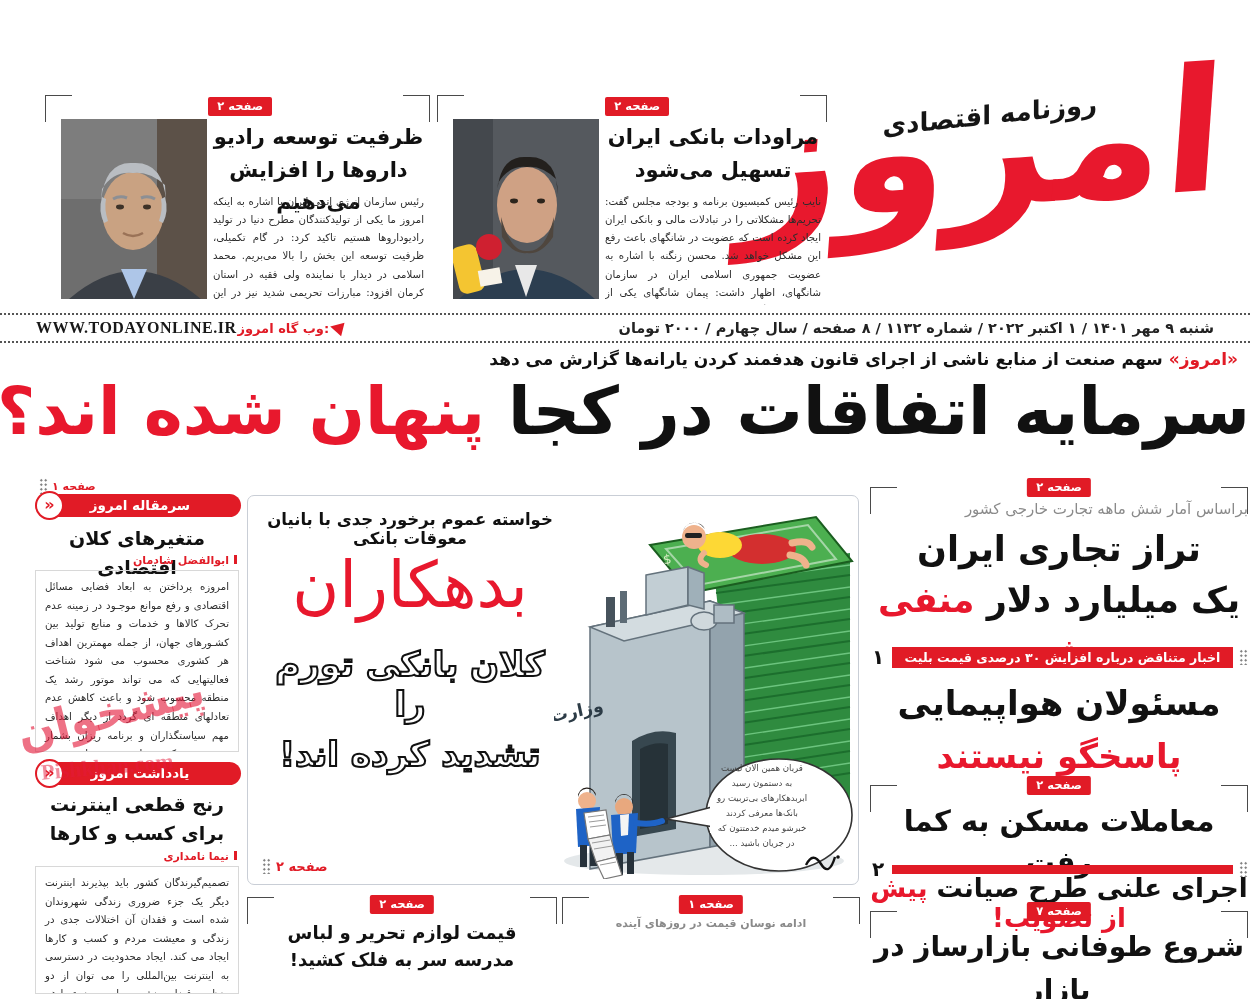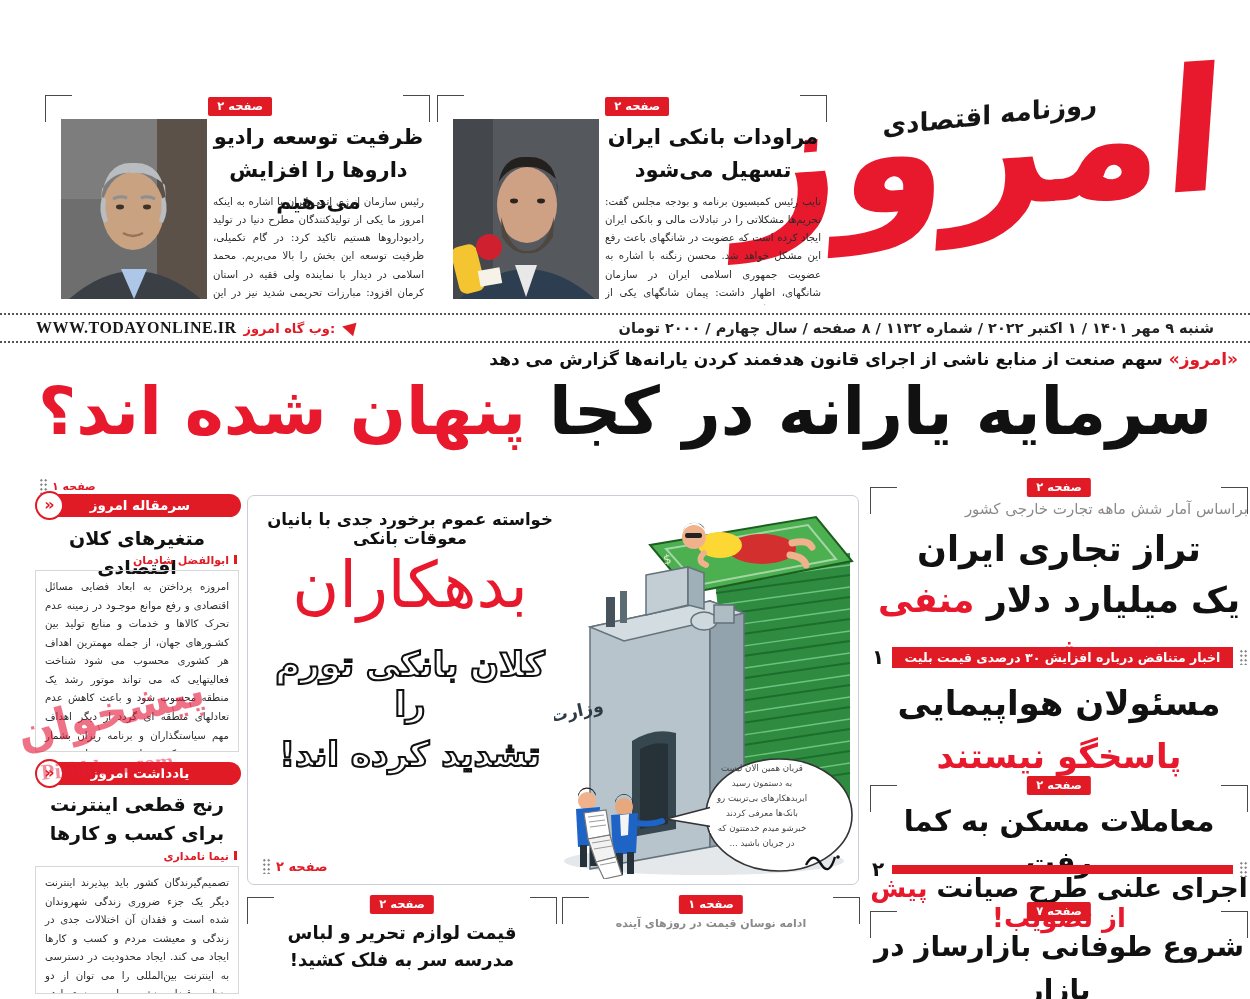--- a/index.html
+++ b/index.html
@@ -20,21 +20,21 @@
         font-size:11.5px;font-weight:bold;padding:2px 9px 3px;border-radius:2px;z-index:3;}
   .tbox h2{position:absolute;right:6px;left:168px;top:26px;margin:0;font-size:21px;
         line-height:1.55;text-align:center;font-weight:bold;}
   .tbox .body{position:absolute;right:6px;left:168px;top:98px;bottom:8px;font-size:10.2px;
         line-height:1.78;text-align:justify;color:#2c2c2c;overflow:hidden;}
   
   .dateband{position:absolute;top:313px;left:0;width:1250px;height:30px;
         border-top:2px dotted #555;border-bottom:2px dotted #555;
         display:flex;align-items:center;justify-content:space-between;padding:0 36px;box-sizing:border-box;}
   .dateline{font-size:14.5px;font-weight:bold;color:#222;}
-  .site{display:flex;align-items:center;gap:7px;direction:ltr;}
+  .site{display:flex;align-items:center;gap:1px;direction:ltr;}
   .site .url{font-family:"Liberation Serif",serif;font-weight:bold;font-size:16px;letter-spacing:.5px;color:#181818;}
   .site .lbl{color:#e11b26;font-size:13px;font-weight:bold;}
   .site .arrow{width:0;height:0;border-right:13px solid #e11b26;border-top:7px solid transparent;
         border-bottom:7px solid transparent;transform:rotate(14deg);}
   
   .kicker{position:absolute;top:349px;right:12px;font-size:17px;font-weight:bold;z-index:4;}
   .kicker .b{color:#e11b26;}
   .mainhead{position:absolute;top:366px;left:0;width:1250px;text-align:center;font-weight:bold;
         font-size:66px;line-height:1.4;letter-spacing:-1px;white-space:nowrap;}
   .mainhead .red{color:#e8182d;}
@@ -152,21 +152,21 @@
       <span class="url">WWW.TODAYONLINE.IR</span>
       <span class="lbl">وب گاه امروز:</span>
       <span class="arrow"></span>
     </div>
   </div>
 
   <div class="kicker">
     <span class="b">«امروز»</span><span> سهم صنعت از منابع ناشی از اجرای قانون هدفمند کردن یارانه‌ها گزارش می دهد</span>
   </div>
   <div class="mainhead">
-    <span>سرمایه یارانه در کجا</span>
+    <span>سرمایه اتفاقات در کجا</span>
     <span class="red">پنهان شده اند؟</span>
   </div>
 
   <div class="leftcol">
     <div class="pglabel">
       <span>صفحه ۱</span>
       <span class="dotgrid"></span>
     </div>
 
     <div class="pill pill1">

